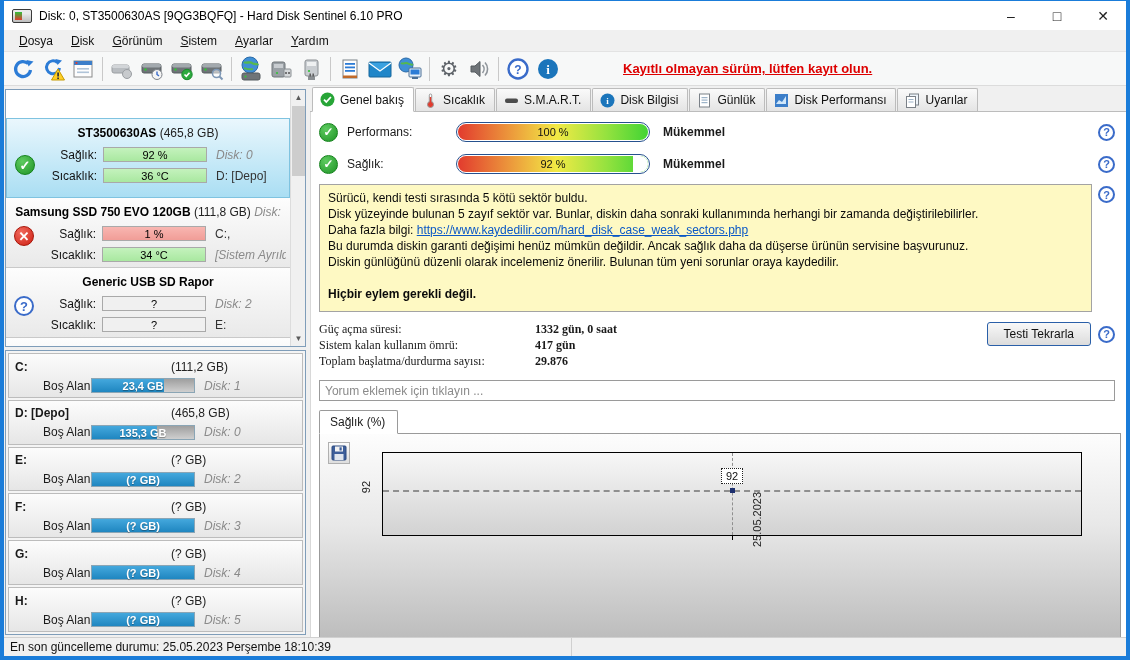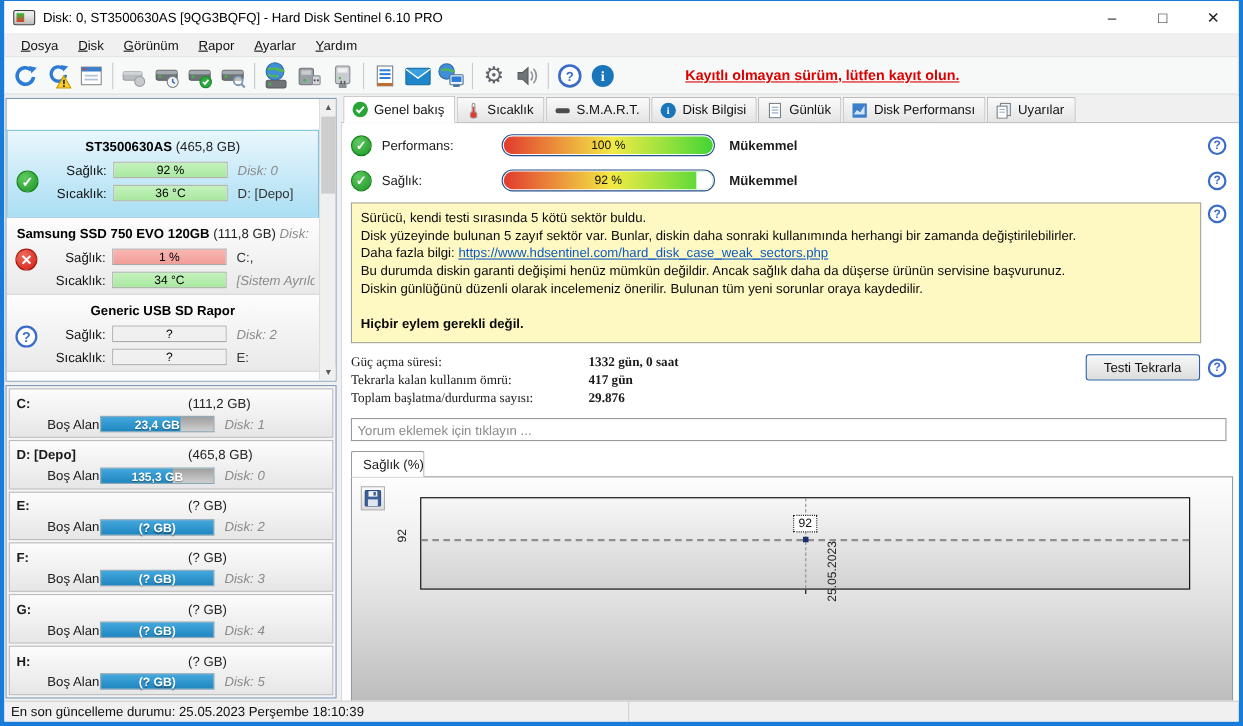--- a/index.html
+++ b/index.html
@@ -99,21 +99,21 @@
   .stats-grid .val { font-weight:bold; }
   .retest-wrap { margin-left:auto; display:flex; align-items:center; gap:7px; }
   .btn { border:1px solid #2a5fa8; border-radius:3px; background:linear-gradient(180deg,#f8f8f8,#dcdcdc); padding:4px 16px; font-size:12px; color:#111; }
 
   .comment-row { padding:11px 11px 0 8px; display:flex; }
   .comment-input { flex:1; height:21px; border:1px solid #9a9a9a; font-size:12px; padding:0 5px; color:#444; font-family:"Liberation Sans",sans-serif; }
   .comment-input::placeholder { color:#8a8a8a; }
 
   
   .chart-wrap { padding:9px 5px 0 8px; }
-  .chart-tab { display:inline-block; border:1px solid #9a9a9a; border-bottom:1px solid #fff; background:#fff; padding:4px 0 4px 10px; font-size:12px; border-radius:2px 2px 0 0; position:relative; z-index:2; margin-bottom:-1px; }
+  .chart-tab { display:inline-block; border:1px solid #9a9a9a; border-bottom:1px solid #fff; background:#fff; padding:4px 12px 4px 10px; font-size:12px; border-radius:2px 2px 0 0; position:relative; z-index:2; margin-bottom:-1px; }
   .chart-panel { border:1px solid #9a9a9a; background:linear-gradient(180deg,#fdfdfd 0%,#e8e8e8 45%,#bdbdbd 100%); height:205px; position:relative; }
   .save-btn { position:absolute; left:8px; top:8px; width:22px; height:22px; border:1px solid #b0b0b0; background:linear-gradient(180deg,#fcfcfc,#dedede); display:flex; align-items:center; justify-content:center; }
   .plot { position:absolute; left:62px; top:18px; right:38px; height:84px; border:1px solid #000; background:linear-gradient(180deg,#f7f7f7,#d2d2d2); }
   .hline { position:absolute; left:0; right:0; top:45%; border-top:2px dashed #8f8f8f; }
   .vline { position:absolute; top:0; bottom:0; left:50%; border-left:1px dashed #8f8f8f; }
   .dpoint { position:absolute; left:calc(50% - 2px); top:calc(45% - 2px); width:5px; height:5px; background:#1c2f6e; }
   .vlabel { position:absolute; left:calc(50% - 11px); top:calc(45% - 22px); background:#fff; border:1px dotted #222; font-size:11px; padding:0 4px; line-height:14px; color:#111; }
   .ytick-label { position:absolute; left:40px; top:47px; font-size:11px; color:#222; transform:rotate(-90deg); }
   .xtick { position:absolute; left:50%; bottom:-5px; height:4px; border-left:1px solid #000; }
   .xtick-label { position:absolute; left:calc(50% + 31px); top:113px; width:70px; font-size:11px; color:#222; transform:rotate(-90deg); transform-origin:0 0; white-space:nowrap; }
@@ -136,21 +136,21 @@
       <div class="win-btn">–</div>
       <div class="win-btn">□</div>
       <div class="win-btn">✕</div>
     </div>
   </div>
 
   <div class="menubar">
     <span class="menu-item">Dosya</span>
     <span class="menu-item">Disk</span>
     <span class="menu-item">Görünüm</span>
-    <span class="menu-item">Rapor</span>
+    <span class="menu-item">Sistem</span>
     <span class="menu-item">Ayarlar</span>
     <span class="menu-item">Yardım</span>
   </div>
 
   <div class="toolbar">
     <div class="tbtn">
       <svg width="24" height="24" viewBox="0 0 24 24">
           <path d="M19.5 13a7.5 7.5 0 1 1-2.2-6.3" fill="none" stroke="#2c7cd6" stroke-width="3.2"></path>
           <polygon points="15.5,3 22.5,4.5 17.5,9.5" fill="#2c7cd6"></polygon>
         </svg>
@@ -539,33 +539,33 @@
             <span>92 %</span>
           </div>
           <div class="orating">Mükemmel</div>
           <div class="help">?</div>
         </div>
 
         <div class="gb-row">
           <div class="greenbox">
             <div>Sürücü, kendi testi sırasında 5 kötü sektör buldu.</div>
             <div>Disk yüzeyinde bulunan 5 zayıf sektör var. Bunlar, diskin daha sonraki kullanımında herhangi bir zamanda değiştirilebilirler.</div>
-            <div><span>Daha fazla bilgi: </span><a href="#">https://www.hdsentinel.com/hard_disk_case_weak_sectors.php</a></div>
+            <div><span>Daha fazla bilgi: </span><a href="#">https://www.kaydedilir.com/hard_disk_case_weak_sectors.php</a></div>
             <div>Bu durumda diskin garanti değişimi henüz mümkün değildir. Ancak sağlık daha da düşerse ürünün servisine başvurunuz.</div>
             <div>Diskin günlüğünü düzenli olarak incelemeniz önerilir. Bulunan tüm yeni sorunlar oraya kaydedilir.</div>
             <div class="gb-action">Hiçbir eylem gerekli değil.</div>
           </div>
           <div class="help">?</div>
         </div>
 
         <div class="stats-row">
           <div class="stats-grid">
             <div>Güç açma süresi:</div>
             <div class="val">1332 gün, 0 saat</div>
-            <div>Tekrarla kalan kullanım ömrü:</div>
+            <div>Sistem kalan kullanım ömrü:</div>
             <div class="val">417 gün</div>
             <div>Toplam başlatma/durdurma sayısı:</div>
             <div class="val">29.876</div>
           </div>
           <div class="retest-wrap">
             <button class="btn">Testi Tekrarla</button>
             <div class="help" style="margin:0;">?</div>
           </div>
         </div>
 

